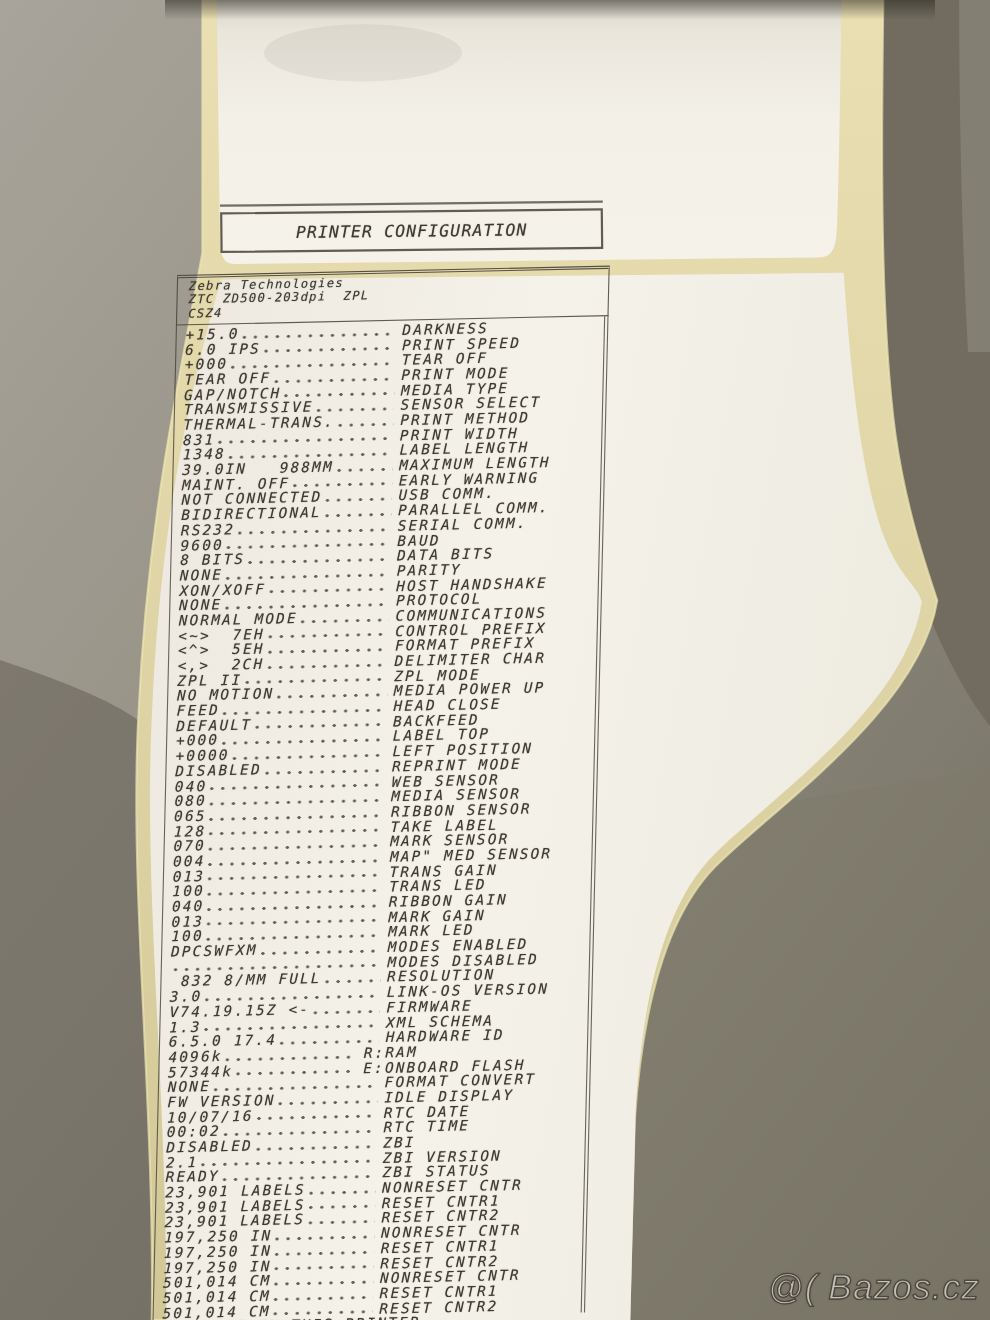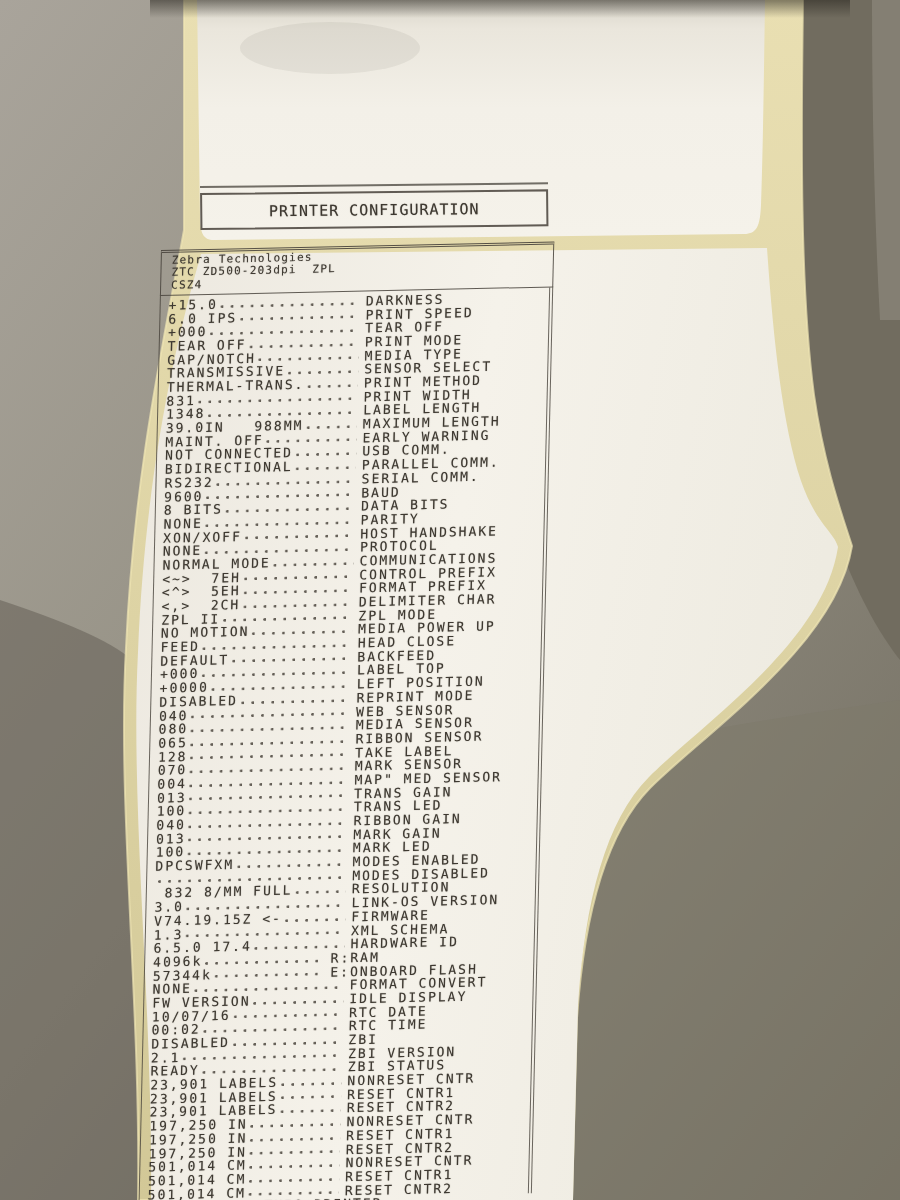--- a/index.html
+++ b/index.html
@@ -1,17 +1,17 @@
 <!DOCTYPE html>
 <html><head>
 <meta charset="utf-8">
 <style>
   html,body{margin:0;padding:0;background:#8f8a7e;}
   #photo{position:relative;width:900px;height:1200px;overflow:hidden;
-         font-family:"DejaVu Sans Mono","Liberation Mono",monospace;}
+         font-family:"DejaVu Sans Mono","Liberation Mono",monospace;font-style:italic;}
   #scene{position:absolute;left:0;top:0;z-index:0;}
 
   
   #title-block{position:absolute;left:200px;top:186px;width:348px;z-index:2;
                transform:rotate(-0.6deg);transform-origin:top left;color:#3e3931;}
   #title-topline{border-top:2px solid rgba(70,65,58,.75);margin-bottom:5px;}
   #title-box{border:2px solid rgba(70,65,58,.85);height:33px;display:flex;
              align-items:center;justify-content:center;font-size:15px;
              letter-spacing:1px;text-shadow:0 0 1px rgba(62,57,49,.55);}
 
@@ -574,13 +574,14 @@
           <span class="vcell">
             <span class="val">501,014 CM</span>
             <span class="dots"></span>
           </span>
           <span class="lab">RESET CNTR2</span>
         </div>
       </div>
     <div id="footer-row">FIRMWARE IN THIS PRINTER</div>
   </div>
 
+  <div id="watermark">@( Bazos.cz</div>
 </div>
 
 </body></html>

